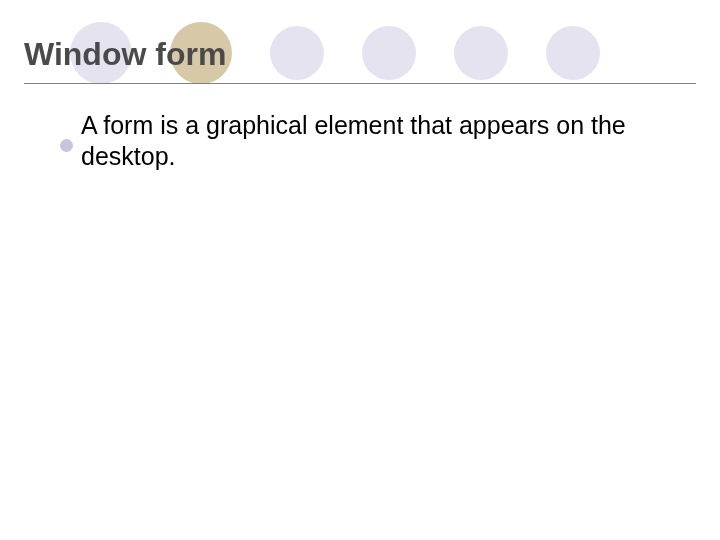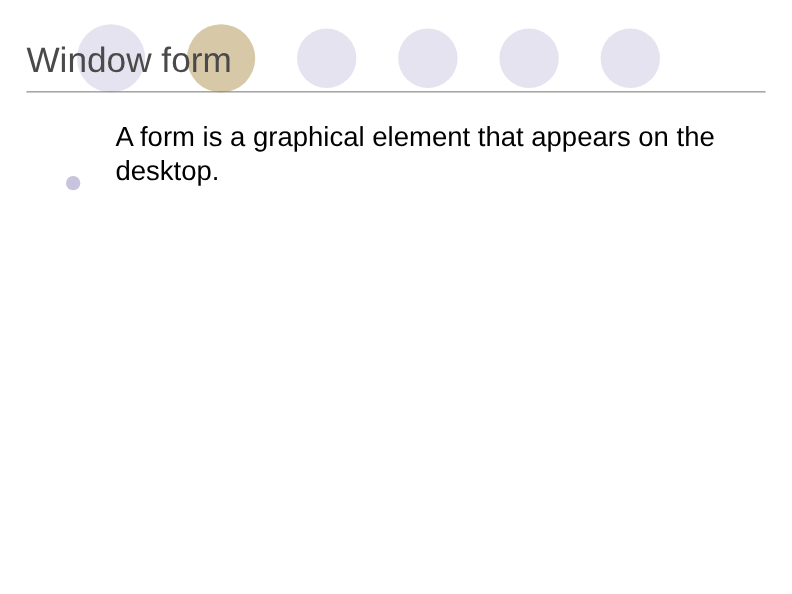--- a/index.html
+++ b/index.html
@@ -41,39 +41,38 @@
     }
     .title-area {
       position: absolute;
       top: 36px;
       left: 24px;
       right: 24px;
     }
     .title {
       font-size: 32px;
       color: #4a4a4a;
-      font-weight: normal;
+      font-weight: bold;
       padding-bottom: 8px;
     }
     .underline {
       border-bottom: 1px solid #808080;
       width: 100%;
       margin-top: 2px;
     }
     .content {
       position: absolute;
       top: 110px;
       left: 60px;
       right: 50px;
     }
     .bullet-item {
       display: flex;
-      align-items: flex-end;
+      align-items: center;
       margin-bottom: 4px;
-      gap: 24px;
     }
     .bullet {
       width: 13px;
       height: 13px;
       border-radius: 50%;
       background: #c9c4dd;
       flex-shrink: 0;
       margin-top: 9px;
       margin-right: 8px;
     }

